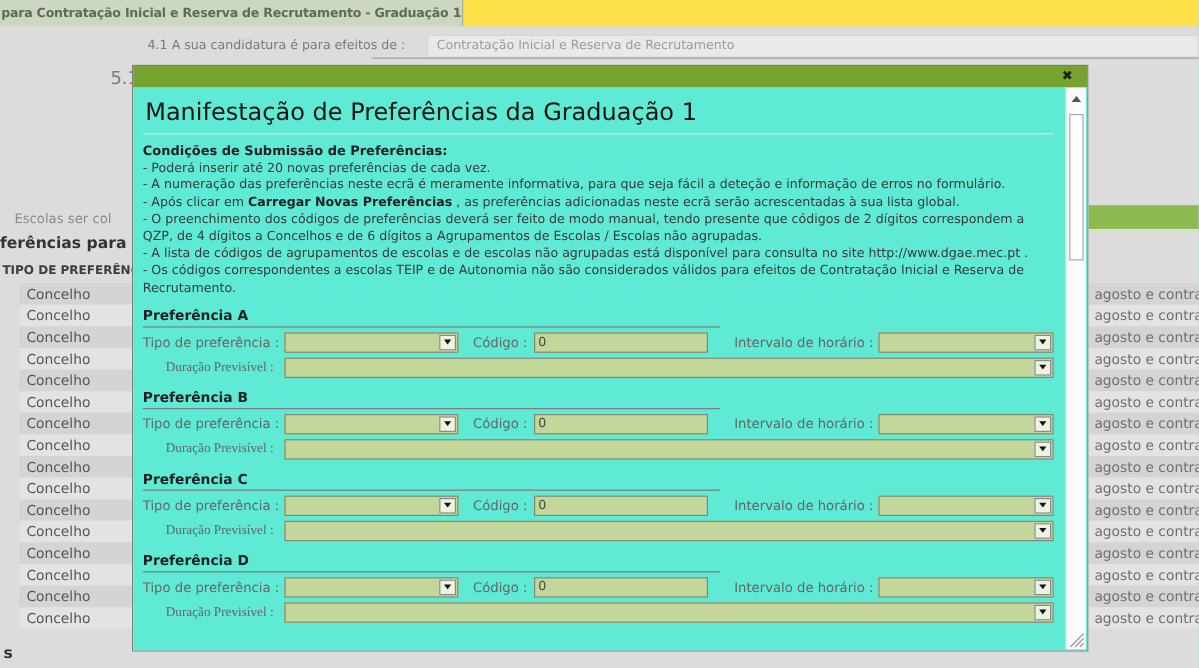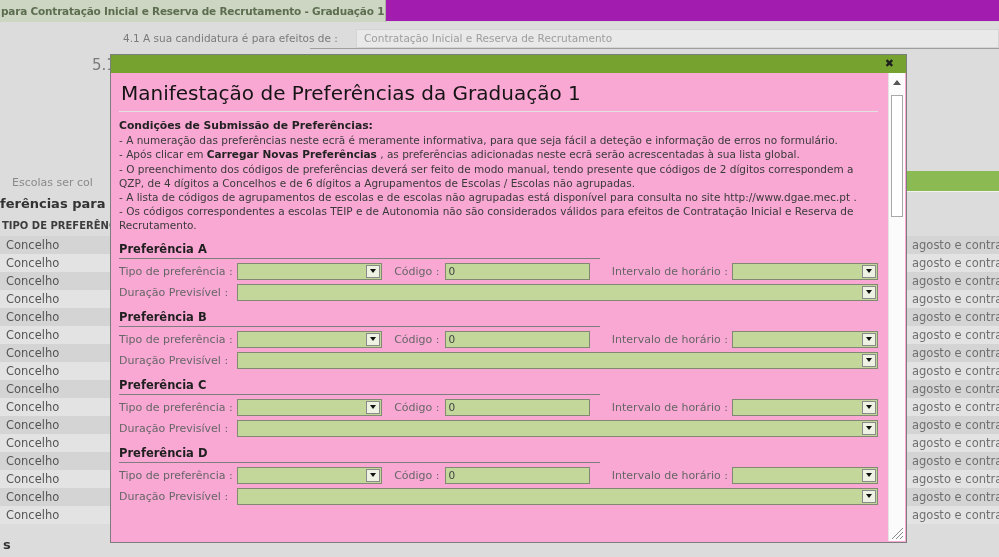--- a/index.html
+++ b/index.html
@@ -5,75 +5,75 @@
   * { margin:0; padding:0; box-sizing:border-box; }
   html,body { width:999px; height:557px; }
   body {
     position:relative; overflow:hidden;
     background:#dcdcdc;
     font-family:"DejaVu Sans","Liberation Sans",sans-serif;
   }
 
   
   .tabbar { position:absolute; left:0; top:0; width:999px; height:22px;
-            background:#a21caf; border-bottom:1px solid #d6d6d6; }
+            background:#fde047; border-bottom:1px solid #d6d6d6; }
   .tab-active { position:absolute; left:0; top:0; height:22px; line-height:22px;
             max-width:386px; width:386px; overflow:hidden; white-space:nowrap;
             background:#ccd6c2; border-right:1px solid #aab3a0;
             color:#5d6e50; font-weight:bold; font-size:10.5px; letter-spacing:-0.2px;
             padding:0 6px 0 1px; }
   .q41-label { position:absolute; left:123px; top:32px; font-size:10.5px; color:#7a7a7a; white-space:nowrap; }
   .q41-value { position:absolute; left:356px; top:29px; width:643px; height:19px;
             background:#e9e9e9; border:1px solid #d4d4d4; line-height:17px;
             padding-left:7px; font-size:10.5px; color:#9d9d9d; white-space:nowrap; overflow:hidden; }
   .section-line { position:absolute; left:310px; top:48px; width:689px; height:0;
             border-top:1px solid #9e9e9e; }
   .q51-label { position:absolute; left:92px; top:56px; font-size:15px; color:#7a7a7a; }
 
   .pretende { position:absolute; left:12px; top:176px; font-size:11px; color:#8a8a8a; white-space:nowrap; }
   .left-heading { position:absolute; left:0; top:196px; font-size:13px; font-weight:bold; color:#333; white-space:nowrap; }
   .left-colhdr { position:absolute; left:2px; top:220px; font-size:10px; font-weight:bold; color:#3d3d3d; white-space:nowrap; }
 
-  .left-col  { position:absolute; left:0;    top:236px; width:117px; }
+  .left-col  { position:absolute; left:16px;    top:236px; width:117px; }
   .right-col { position:absolute; left:907px; top:236px; width:92px; }
   .bgrow { height:18px; line-height:18px; font-size:11.5px; white-space:nowrap; overflow:hidden; }
   .left-col  .bgrow { padding-left:6px; color:#555; }
   .right-col .bgrow { padding-left:5px; color:#6f6f6f; }
   .bgrow:nth-child(odd)  { background:#d4d4d4; }
   .bgrow:nth-child(even) { background:#e3e3e3; }
 
   .bg-green-btn { position:absolute; left:907px; top:171px; width:92px; height:21px;
             background:#8cba52; border-bottom:1px solid #f2f2f2; }
   .bottom-partial { position:absolute; left:3px; top:537px; font-size:13px; font-weight:bold; color:#333; }
 
   
   .modal { position:absolute; left:110px; top:54px; width:797px; height:489px;
            background:#fff; border:1px solid #7d7d7d; z-index:10; }
   .modal-header { position:absolute; left:0; top:0; right:0; height:18px; background:#76a230; }
   .close-x { position:absolute; right:12px; top:1px; font-size:11px; font-weight:bold;
              color:#1e1e1e; cursor:pointer; line-height:16px; }
   .modal-body { position:absolute; left:0; top:18px; right:0; bottom:0; overflow:hidden;
-             padding:0 28px 0 8px; background:#f9a8d4; }
+             padding:0 28px 0 8px; background:#5eead4; }
 
   .modal-title { font-size:20px; font-weight:400; color:#141414; margin:8px 0 0 2px; white-space:nowrap; }
   .title-rule { border-bottom:1px solid #e2e2e2; margin:6px 0 7px 0; }
 
   .conds { font-size:10.5px; line-height:14.2px; color:#3a3a3a; }
   .cond-head { font-weight:bold; font-size:10.8px; color:#222; line-height:14.2px; }
   .cond-line b { color:#222;margin-top:28px; }
 
   .pref-section { margin-top:9px; }
   .sec-head { font-size:11.5px; font-weight:bold; color:#1f1f1f; width:481px;
               padding-bottom:2px; border-bottom:1px solid #7e7e7e; }
   .frow { display:flex; align-items:center; margin-top:4px; }
   .flabel { font-size:11px; color:#666; text-align:right; white-space:nowrap; }
   .l-tipo { width:118px; padding-right:5px; }
   .l-cod  { width:57px;  padding-right:5px; margin-left:6px; }
   .l-int  { width:120px; padding-right:5px; margin-left:22px; }
-  .l-dur  { width:118px; padding-right:21px; }
+  .l-dur  { width:118px; padding-right:9px;font-family:Liberation Serif, serif; }
   .sel { height:17px; background:#c3d79b; border:1px solid #828972; position:relative; }
   .sel-tipo { width:147px; }
   .sel-int  { width:148px; }
   .sel-dur  { flex:1; }
   .sel-btn { position:absolute; right:1px; top:1px; bottom:1px; width:14px;
              background:#eef2e2; border:1px solid #8a8a8a;
              display:flex; align-items:center; justify-content:center; cursor:pointer; }
   .tri { width:0; height:0; border-left:3.5px solid transparent; border-right:3.5px solid transparent;
          border-top:4px solid #111; }
   .txt { height:17px; width:147px; background:#c3d79b; border:1px solid #828972;
@@ -245,20 +245,21 @@
     <span class="close-x">✖</span>
   </div>
 
   <div class="modal-body">
     <div class="modal-title">Manifestação de Preferências da Graduação 1</div>
     <div class="title-rule"></div>
 
     <div class="conds">
       <div class="cond-head">Condições de Submissão de Preferências:</div>
       <div>
+  <div class="cond-line"><span>- Poderá inserir até 20 novas preferências de cada vez.</span><span></span><b></b><span></span></div>
 
   <div class="cond-line"><span>- A numeração das preferências neste ecrã é meramente informativa, para que seja fácil a deteção e informação de erros no formulário.</span><span></span><b></b><span></span></div>
 
   <div class="cond-line"><span></span><span>- Após clicar em </span><b>Carregar Novas Preferências</b><span> , as preferências adicionadas neste ecrã serão acrescentadas à sua lista global.</span></div>
 
   <div class="cond-line"><span>- O preenchimento dos códigos de preferências deverá ser feito de modo manual, tendo presente que códigos de 2 dígitos correspondem a QZP, de 4 dígitos a Concelhos e de 6 dígitos a Agrupamentos de Escolas / Escolas não agrupadas.</span><span></span><b></b><span></span></div>
 
   <div class="cond-line"><span>- A lista de códigos de agrupamentos de escolas e de escolas não agrupadas está disponível para consulta no site http://www.dgae.mec.pt .</span><span></span><b></b><span></span></div>
 
   <div class="cond-line"><span>- Os códigos correspondentes a escolas TEIP e de Autonomia não são considerados válidos para efeitos de Contratação Inicial e Reserva de Recrutamento.</span><span></span><b></b><span></span></div>

